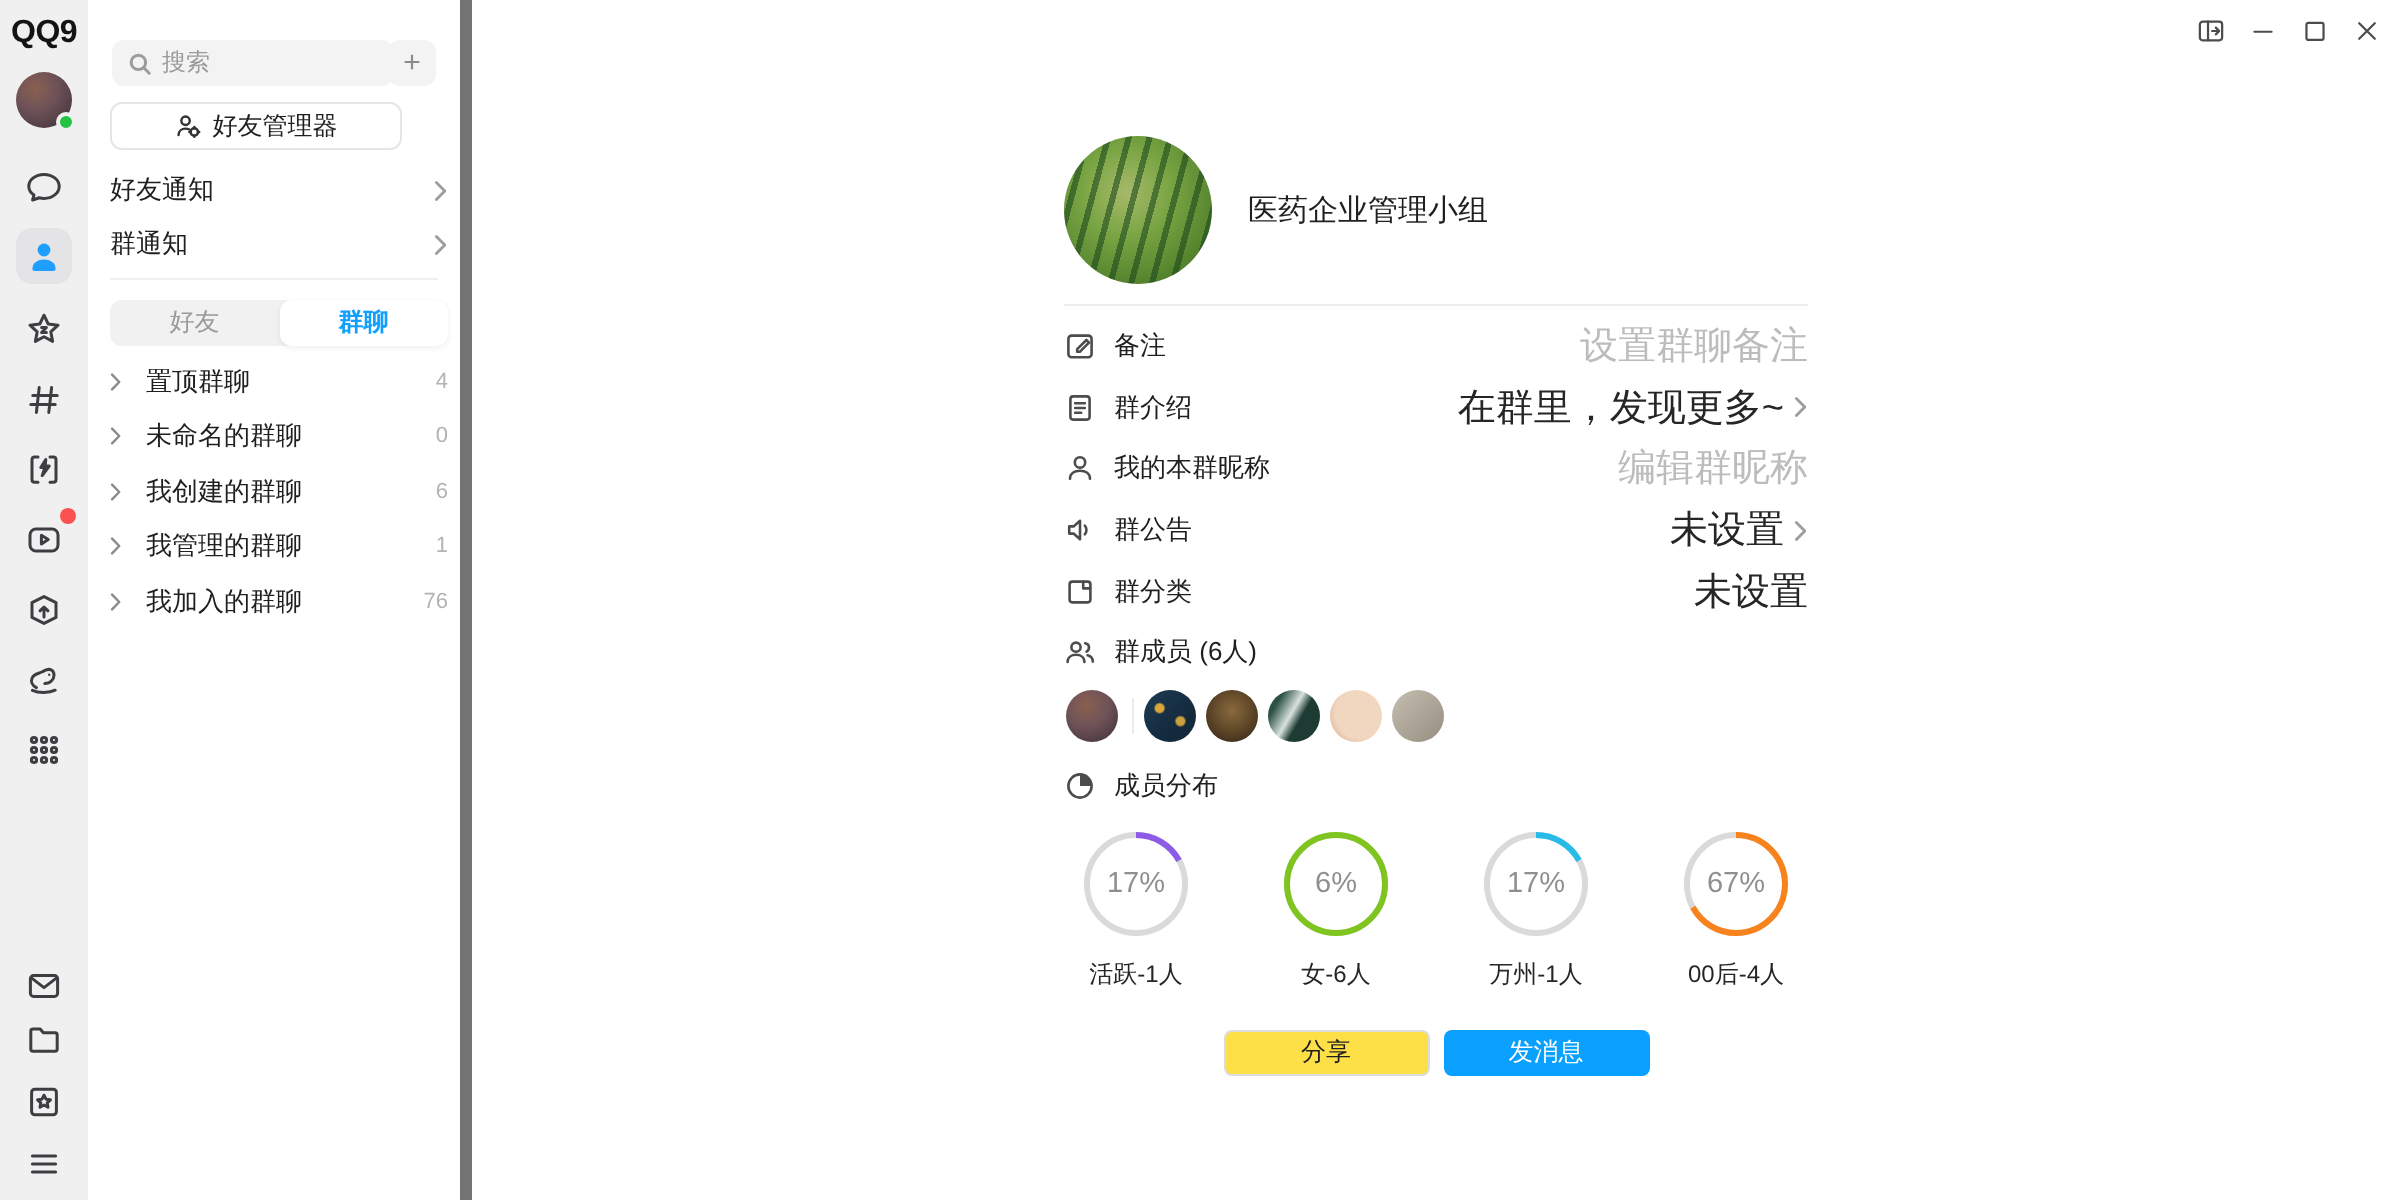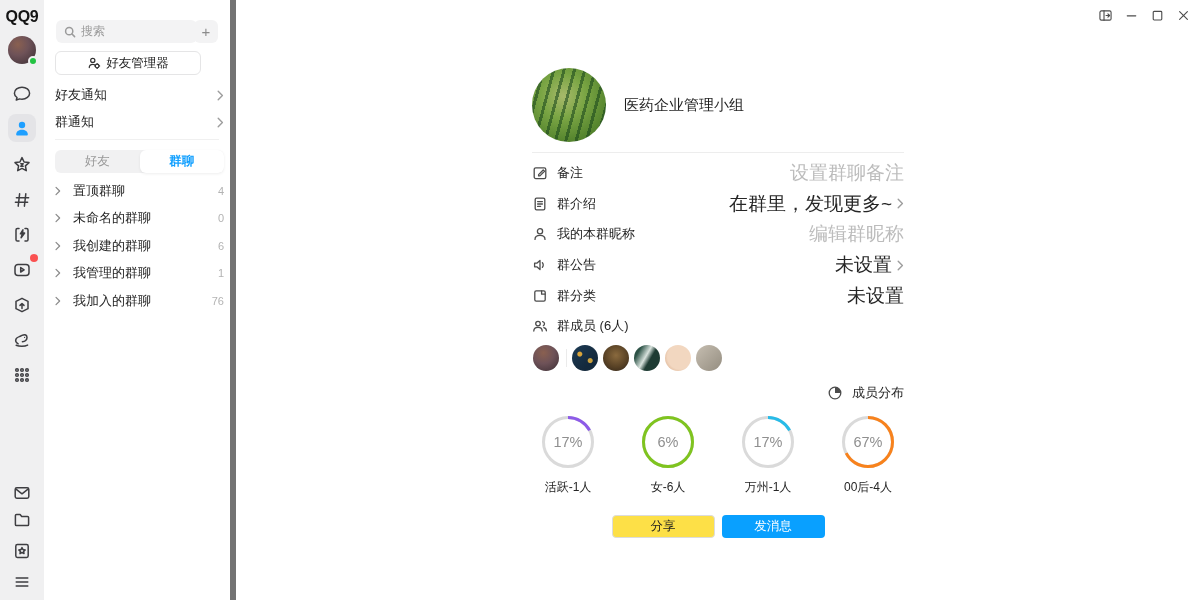--- a/index.html
+++ b/index.html
@@ -55,21 +55,21 @@
   .rows { margin-top:5px; }
   .member-strip { display:flex; align-items:center; height:28px; margin-top:2px; padding-left:1px; }
   .mava { width:26px; height:26px; border-radius:50%; flex:none; margin-right:5px; }
   .msep { width:1px; height:18px; background:#ebebeb; margin:0 5px 0 2px; }
   .m1 { background:radial-gradient(circle at 40% 30%, #8a6050, #6e5258 45%, #3b2e34); }
   .m2 { background:radial-gradient(circle at 30% 35%, #d9a43a 0 2px, transparent 3px), radial-gradient(circle at 70% 60%, #caa03c 0 2px, transparent 3px), linear-gradient(135deg, #1c3b54, #14293c 70%); }
   .m3 { background:radial-gradient(circle at 50% 40%, #8a6a3e, #5a4326 55%, #2e2318); }
   .m4 { background:linear-gradient(120deg, #2c5246 20%, #d8e2dd 45%, #1e3b33 60%); }
   .m5 { background:radial-gradient(circle at 58% 45%, #f2d7c0 0 60%, #e5c2a6 75%, #cfd8cf 100%); }
   .m6 { background:linear-gradient(135deg, #c6beb1, #948d80); }
-  .dist-row { margin-top:6px;justify-content:flex-end; }
+  .dist-row { margin-top:6px; }
   .donuts { display:flex; justify-content:space-between; padding:6px 5px 0 5px; }
   .donut-col { width:62px; display:flex; flex-direction:column; align-items:center; }
   .donut { position:relative; width:56px; height:56px; }
   .donut .pct { position:absolute; inset:0; display:flex; align-items:center; justify-content:center; font-size:14.5px; color:#8f8f8f; }
   .donut-label { margin-top:9px; font-size:12px; color:#262626; white-space:nowrap; }
   .btn-row { display:flex; justify-content:center; gap:7px; margin-top:19px; }
   .btn { width:103px; height:23px; border-radius:4px; font-size:12.5px; display:flex; align-items:center; justify-content:center; }
   .btn-share { background:#fde047; border:1px solid #dcdcdc; color:#1f1f1f; }
   .btn-send { background:#09a0ff; color:#fff; }
 

